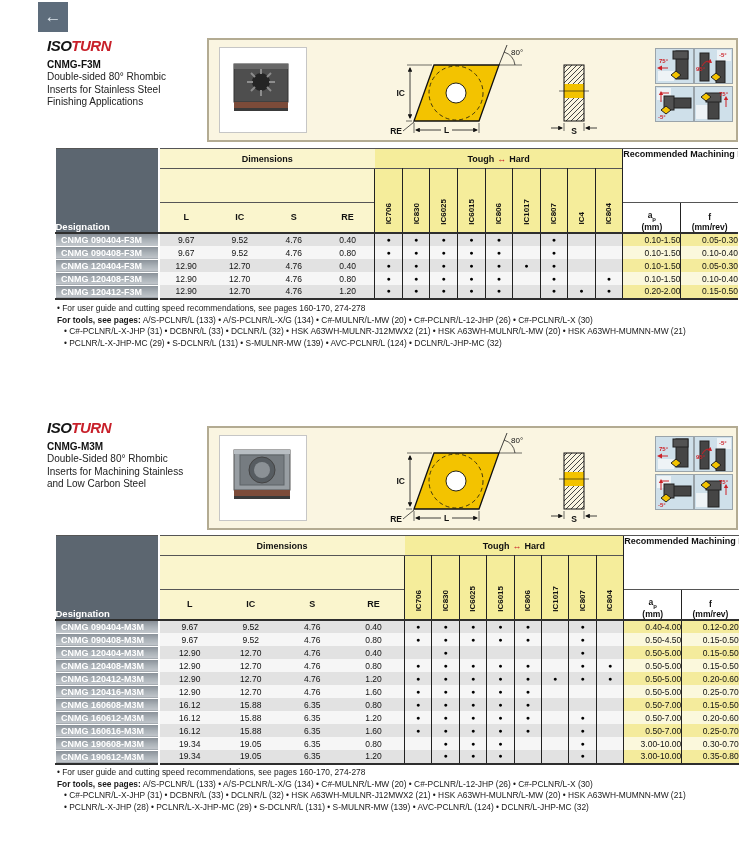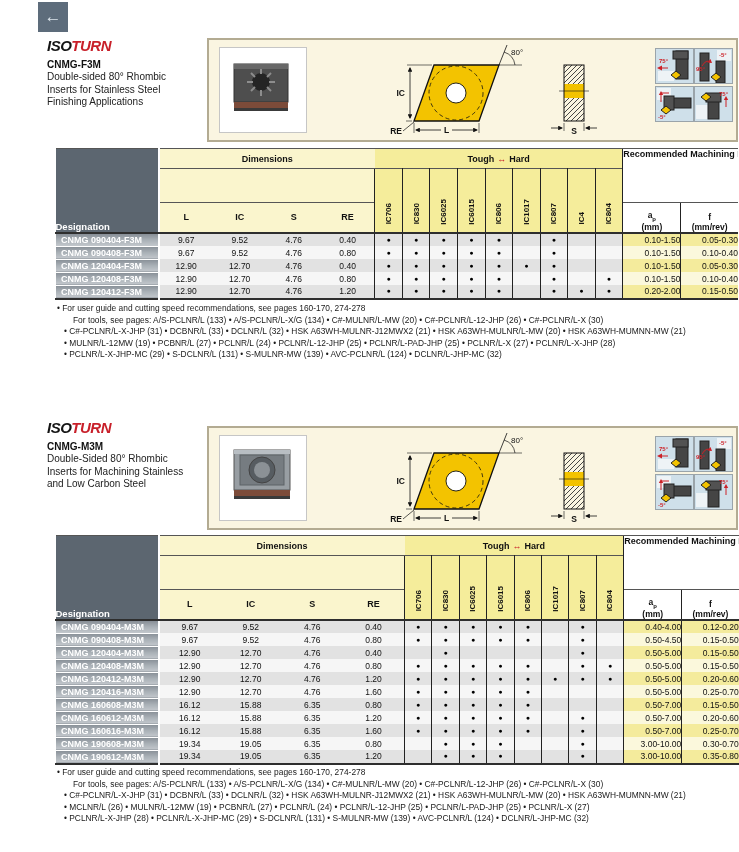--- a/index.html
+++ b/index.html
@@ -57,21 +57,21 @@
   .spec tbody td.mv{border-left:1px solid #222;text-align:right;}
   .spec tbody tr:nth-child(odd) td.mv{background:#f4eb9c;}
   .spec tbody tr:nth-child(even) td.mv{background:#fbf8dc;}
   .spec tbody tr td.des{background:linear-gradient(180deg,#878e96 0%,#a9b0b6 50%,#c2c7cc 100%);
         color:#fff;font-weight:bold;font-size:9px;text-align:left;padding-left:5px;
         border:1px solid #fff;border-right:2px solid #fff;}
   
   .foot{position:absolute;left:57px;width:675px;font-size:8.4px;line-height:11.6px;color:#1a1a1a;}
   .foot .fl{white-space:nowrap;}
   .foot .cont{padding-left:7px;}
-  .foot b{font-weight:normal;margin-left:16px;}
+  .foot b{font-weight:bold;}
 </style>
 </head>
 <body>
 
 <div class="page">
 
   <div class="back">
     <span>←</span>
   </div>
 
@@ -334,21 +334,20 @@
           <td class="mv">0.20-2.00</td>
           <td class="mv">0.15-0.50</td>
         </tr>
       </tbody>
     </table>
 
   <div class="foot" style="top:303px">
     <div class="fl">•  For user guide and cutting speed recommendations, see pages 160-170, 274-278</div>
     <div class="fl"><b>For tools, see pages:</b> <span>A/S-PCLNR/L (133)  •  A/S-PCLNR/L-X/G (134)  •  C#-MULNR/L-MW (20)  •  C#-PCLNR/L-12-JHP (26)  •  C#-PCLNR/L-X (30)</span></div>
     <div class="fl cont">•  C#-PCLNR/L-X-JHP (31)  •  DCBNR/L (33)  •  DCLNR/L (32)  •  HSK A63WH-MULNR-J12MWX2 (21)  •  HSK A63WH-MULNR/L-MW (20)  •  HSK A63WH-MUMNN-MW (21)</div>
-    <div class="fl cont">•  MULNR/L-12MW (19)  •  PCBNR/L (27)  •  PCLNR/L (24)  •  PCLNR/L-12-JHP (25)  •  PCLNR/L-PAD-JHP (25)  •  PCLNR/L-X (27)  •  PCLNR/L-X-JHP (28)</div>
     <div class="fl cont">•  PCLNR/L-X-JHP-MC (29)  •  S-DCLNR/L (131)  •  S-MULNR-MW (139)  •  AVC-PCLNR/L (124)  •  DCLNR/L-JHP-MC (32)</div>
   </div>
 
   <div class="intro" style="left:47px;top:419px">
     <div class="logo"><span class="iso">ISO</span><span class="turn">TURN</span></div>
     <div class="sec-title">CNMG-M3M</div>
     <div class="sec-desc">
       <span>Double-Sided 80° Rhombic</span>
       <span>Inserts for Machining Stainless</span>
       <span>and Low Carbon Steel</span>
@@ -691,17 +690,16 @@
           <td class="mv">3.00-10.00</td>
           <td class="mv">0.35-0.80</td>
         </tr>
       </tbody>
     </table>
 
   <div class="foot" style="top:767px">
     <div class="fl">•  For user guide and cutting speed recommendations, see pages 160-170, 274-278</div>
     <div class="fl"><b>For tools, see pages:</b> <span>A/S-PCLNR/L (133)  •  A/S-PCLNR/L-X/G (134)  •  C#-MULNR/L-MW (20)  •  C#-PCLNR/L-12-JHP (26)  •  C#-PCLNR/L-X (30)</span></div>
     <div class="fl cont">•  C#-PCLNR/L-X-JHP (31)  •  DCBNR/L (33)  •  DCLNR/L (32)  •  HSK A63WH-MULNR-J12MWX2 (21)  •  HSK A63WH-MULNR/L-MW (20)  •  HSK A63WH-MUMNN-MW (21)</div>
-    <div class="fl cont">•  MCLNR/L (26)  •  MULNR/L-12MW (19)  •  PCBNR/L (27)  •  PCLNR/L (24)  •  PCLNR/L-12-JHP (25)  •  PCLNR/L-PAD-JHP (25)  •  PCLNR/L-X (27)</div>
     <div class="fl cont">•  PCLNR/L-X-JHP (28)  •  PCLNR/L-X-JHP-MC (29)  •  S-DCLNR/L (131)  •  S-MULNR-MW (139)  •  AVC-PCLNR/L (124)  •  DCLNR/L-JHP-MC (32)</div>
   </div>
 
 </div>
 
 </body></html>

